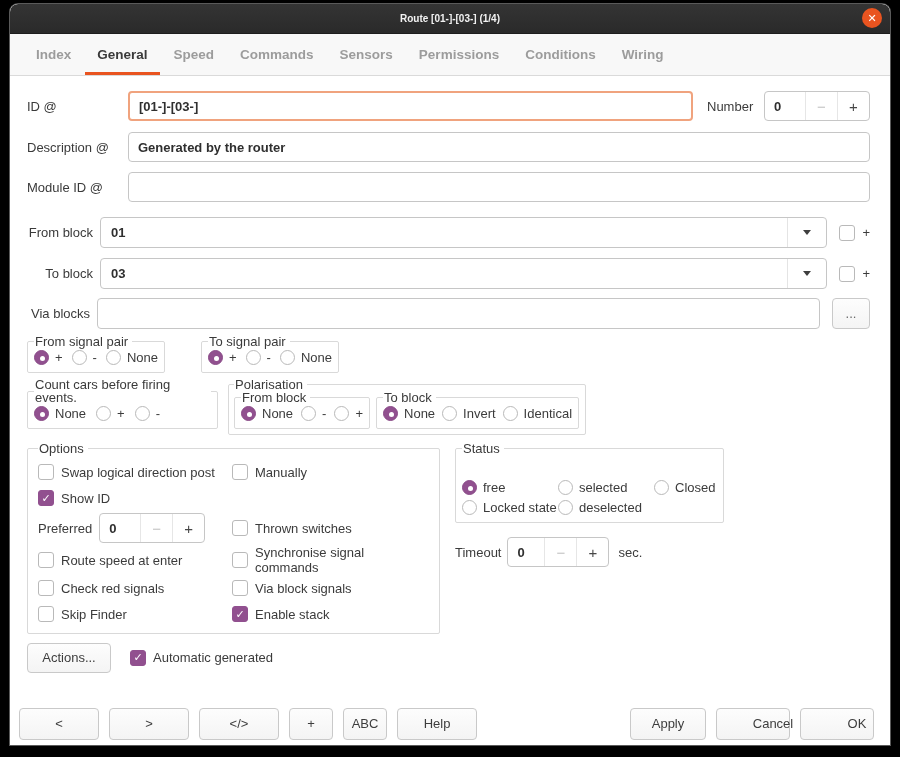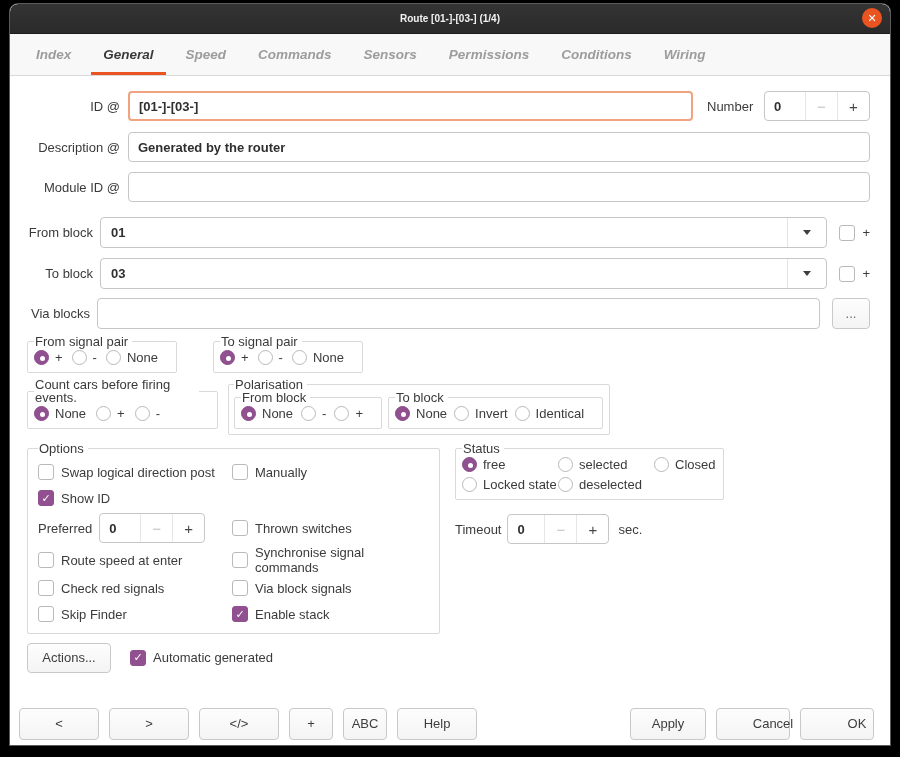--- a/index.html
+++ b/index.html
@@ -9,28 +9,28 @@
           border-radius:8px 8px 0 0;box-shadow:0 0 0 1px #5a5a5a;overflow:hidden;}
   
   .titlebar{height:29px;background:linear-gradient(#343434,#2a2a2a);border-bottom:1px solid #1d1d1d;
             display:flex;align-items:center;justify-content:center;position:relative;border-radius:8px 8px 0 0;}
   .title{color:#f2f2f2;font-weight:bold;font-size:10px;}
   .closebtn{position:absolute;right:8px;top:4px;width:20px;height:20px;border-radius:50%;
             background:#e95420;color:#fff;display:flex;align-items:center;justify-content:center;
             font-size:11px;font-weight:bold;cursor:default;}
   
   .tabbar{height:41px;background:#f8f8f8;border-bottom:1px solid #dadada;display:flex;align-items:stretch;
-          padding-left:14px;gap:8px;font-style:italic;}
+          padding-left:14px;gap:2px;}
   .tab{display:flex;align-items:center;padding:0 12px;font-weight:bold;color:#9c9c9c;position:relative;font-size:13.5px;}
   .tab.active{color:#3a3a3a;}
   .tab.active::after{content:"";position:absolute;left:0;right:0;bottom:0;height:3px;background:#e95420;}
   
   .content{padding:15px 20px 0 17px;}
   .row{display:flex;align-items:center;}
-  .flabel{width:93px;text-align:right;margin-right:8px;flex:none;color:#3a3a3a;}
+  .flabel{width:93px;text-align:left;margin-right:8px;flex:none;color:#3a3a3a;}
   .flabel2{width:66px;text-align:right;margin-right:7px;flex:none;color:#3a3a3a;}
   input.txtin{height:30px;border:1px solid #c6c6c6;border-radius:4px;background:#fff;padding:0 9px;
          font-family:inherit;font-size:13px;font-weight:bold;color:#2f2f2f;box-sizing:border-box;outline:none;}
   input.focused{border:2px solid #f0a37e;}
   
   .spin{height:30px;border:1px solid #c6c6c6;border-radius:4px;background:#fff;display:flex;align-items:stretch;
         box-sizing:border-box;overflow:hidden;flex:none;}
   .spin .val{flex:1;display:flex;align-items:center;padding-left:9px;font-weight:bold;color:#2f2f2f;}
   .spin .seg{width:31px;border-left:1px solid #e6e6e6;display:flex;align-items:center;justify-content:center;font-size:15px;}
   .spin .minus{color:#c2c2c2;}
@@ -45,21 +45,21 @@
   .chk{display:flex;align-items:center;gap:7px;cursor:default;}
   .box{width:16px;height:16px;border:1px solid #b9b9b9;border-radius:3px;background:#fff;flex:none;
        display:flex;align-items:center;justify-content:center;font-size:11px;font-weight:bold;color:transparent;box-sizing:border-box;}
   .box.on{background:#91508f;border-color:#91508f;color:#fff;}
   .rad{display:flex;align-items:center;gap:6px;cursor:default;}
   .dot{width:15px;height:15px;border:1px solid #b9b9b9;border-radius:50%;background:#fff;flex:none;
        position:relative;box-sizing:border-box;}
   .dot.on{background:#91508f;border-color:#8a4b88;}
   .dot.on::after{content:"";position:absolute;left:5px;top:5px;width:5px;height:5px;border-radius:50%;background:#fff;}
   
-  fieldset{border:1px solid #d9d9d9;border-radius:2px;margin:0;padding:2px 18px 7px 6px;}
+  fieldset{border:1px solid #d9d9d9;border-radius:2px;margin:0;padding:2px 6px 7px 6px;}
   legend{padding:0 4px 0 1px;margin-left:0;font-size:13px;color:#3a3a3a;line-height:13px;}
   .radline{display:flex;align-items:center;gap:10px;}
   
   .btn{background:linear-gradient(#fdfdfd,#f4f4f4);border:1px solid #c9c9c9;border-radius:4px;color:#3d3d3d;
        display:flex;align-items:center;justify-content:center;font-size:13px;box-sizing:border-box;cursor:default;}
   
   .footer{position:absolute;left:0;right:0;bottom:5px;height:33px;display:flex;align-items:center;
           padding:0 16px 0 9px;gap:10px;}
   .footer .btn{height:32px;}
   .w80{width:80px;flex:none;} .w44{width:44px;flex:none;} .w76{width:76px;flex:none;} .w74{width:74px;flex:none;padding-left:40px;}
@@ -313,21 +313,21 @@
           <span class="chk">
               <span class="box on">✓</span>
               <span>Enable stack</span>
             </span>
         </div>
       </fieldset>
 
       <div style="margin-left:15px;flex:1;">
         <fieldset style="width:262px;box-sizing:border-box;padding:2px 8px 7px 6px;">
           <legend>Status</legend>
-          <div style="display:grid;grid-template-columns:96px 96px auto;row-gap:5px;align-items:center;">
+          <div style="display:grid;grid-template-columns:96px 96px auto;row-gap:5px;align-items:center;margin-top:23px;">
             <span class="rad">
                 <span class="dot on"></span>
                 <span>free</span>
               </span>
             <span class="rad">
                 <span class="dot"></span>
                 <span>selected</span>
               </span>
             <span class="rad">
                 <span class="dot"></span>

